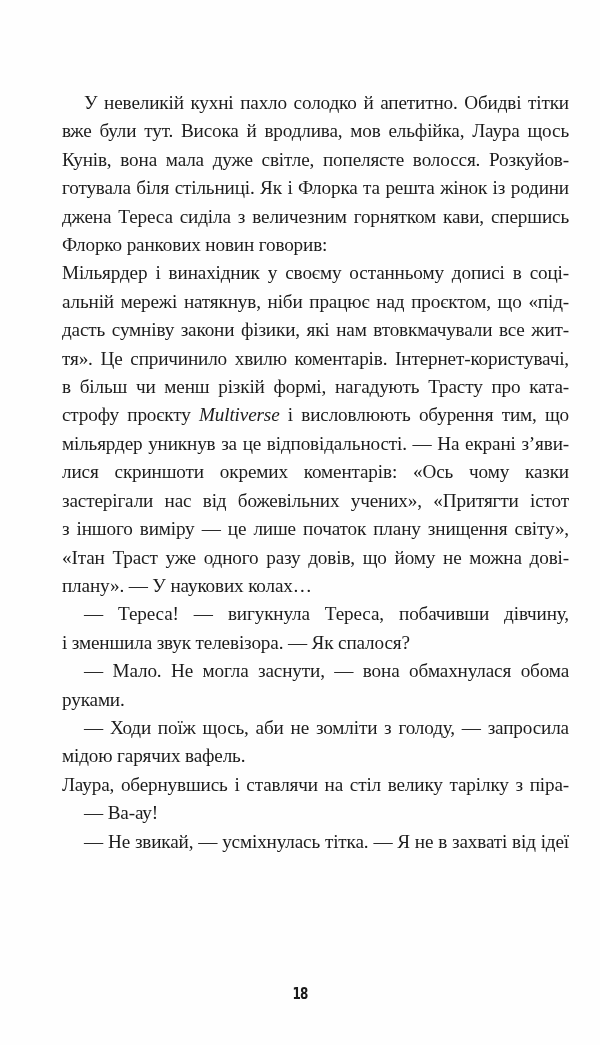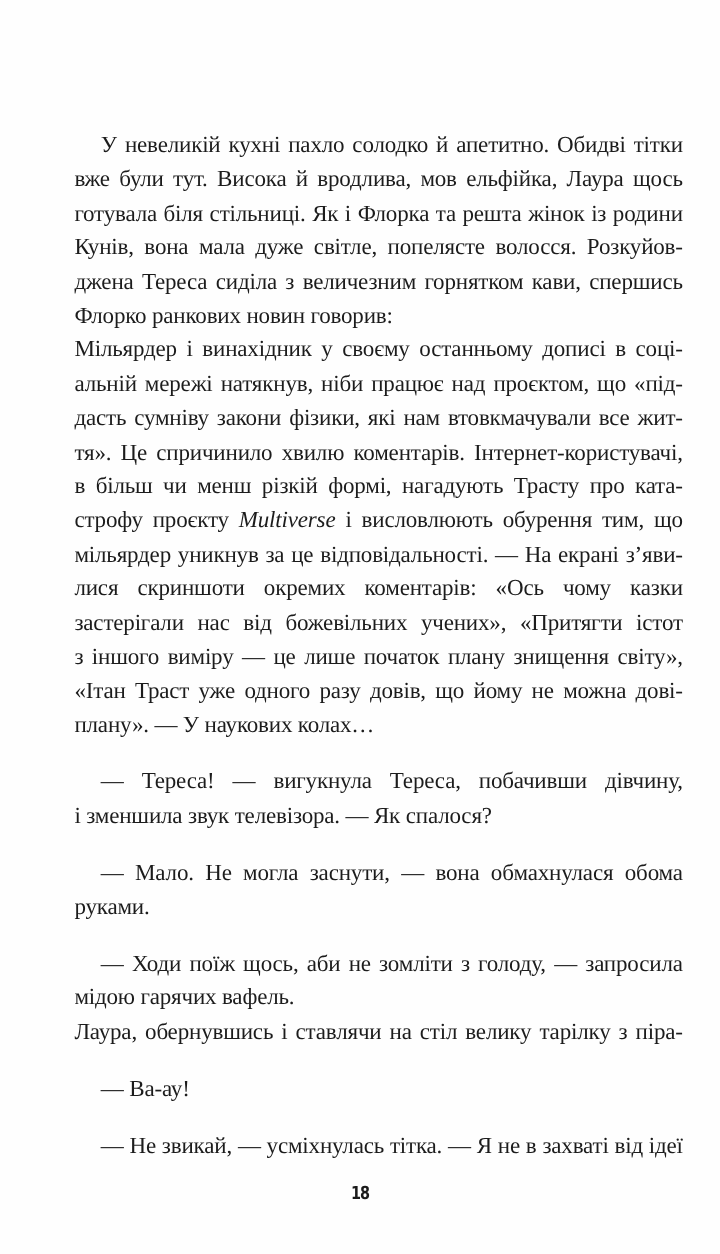--- a/index.html
+++ b/index.html
@@ -35,21 +35,20 @@
       display: block;
       text-align: justify;
       text-align-last: justify;
       white-space: nowrap;
     }
     .line.last {
       text-align-last: left;
     }
     .line.indent {
       padding-left: 22px;
-      margin-top: 19px;
     }
     .page-number {
       position: absolute;
       left: 0;
       width: 600px;
       top: 985px;
       text-align: center;
       font-family: "DejaVu Sans", "Liberation Sans", sans-serif;
       font-weight: bold;
       font-size: 15px;
@@ -57,22 +56,22 @@
       transform: scaleX(0.8);
       color: #1a1a1a;
     }
   </style>
 </head>
 <body>
 
 <div class="page-text">
   <span class="line indent">У невеликій кухні пахло солодко й апетитно. Обидві тітки</span>
   <span class="line">вже були тут. Висока й вродлива, мов ельфійка, Лаура щось</span>
+  <span class="line">Кунів, вона мала дуже світле, попелясте волосся. Розкуйов-</span>
   <span class="line">готувала біля стільниці. Як і Флорка та решта жінок із родини</span>
-  <span class="line">Кунів, вона мала дуже світле, попелясте волосся. Розкуйов-</span>
   <span class="line">джена Тереса сиділа з величезним горнятком кави, спершись</span>
   <span class="line last">Флорко ранкових новин говорив:</span>
   <span class="line">Мільярдер і винахідник у своєму останньому дописі в соці-</span>
   <span class="line">альній мережі натякнув, ніби працює над проєктом, що «під-</span>
   <span class="line">дасть сумніву закони фізики, які нам втовкмачували все жит-</span>
   <span class="line">тя». Це спричинило хвилю коментарів. Інтернет-користувачі,</span>
   <span class="line">в більш чи менш різкій формі, нагадують Трасту про ката-</span>
   <span class="line"><span>строфу проєкту </span><em>Multiverse</em><span> і висловлюють обурення тим, що</span></span>
   <span class="line">мільярдер уникнув за це відповідальності. — На екрані з’яви-</span>
   <span class="line">лися скриншоти окремих коментарів: «Ось чому казки</span>

